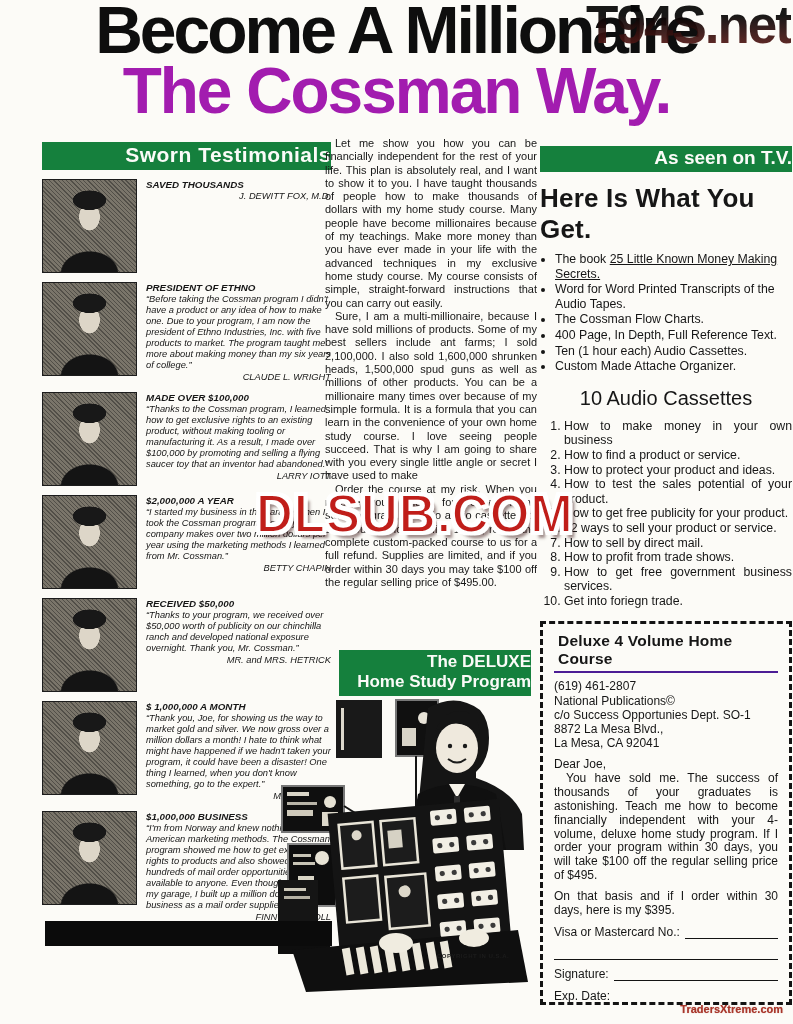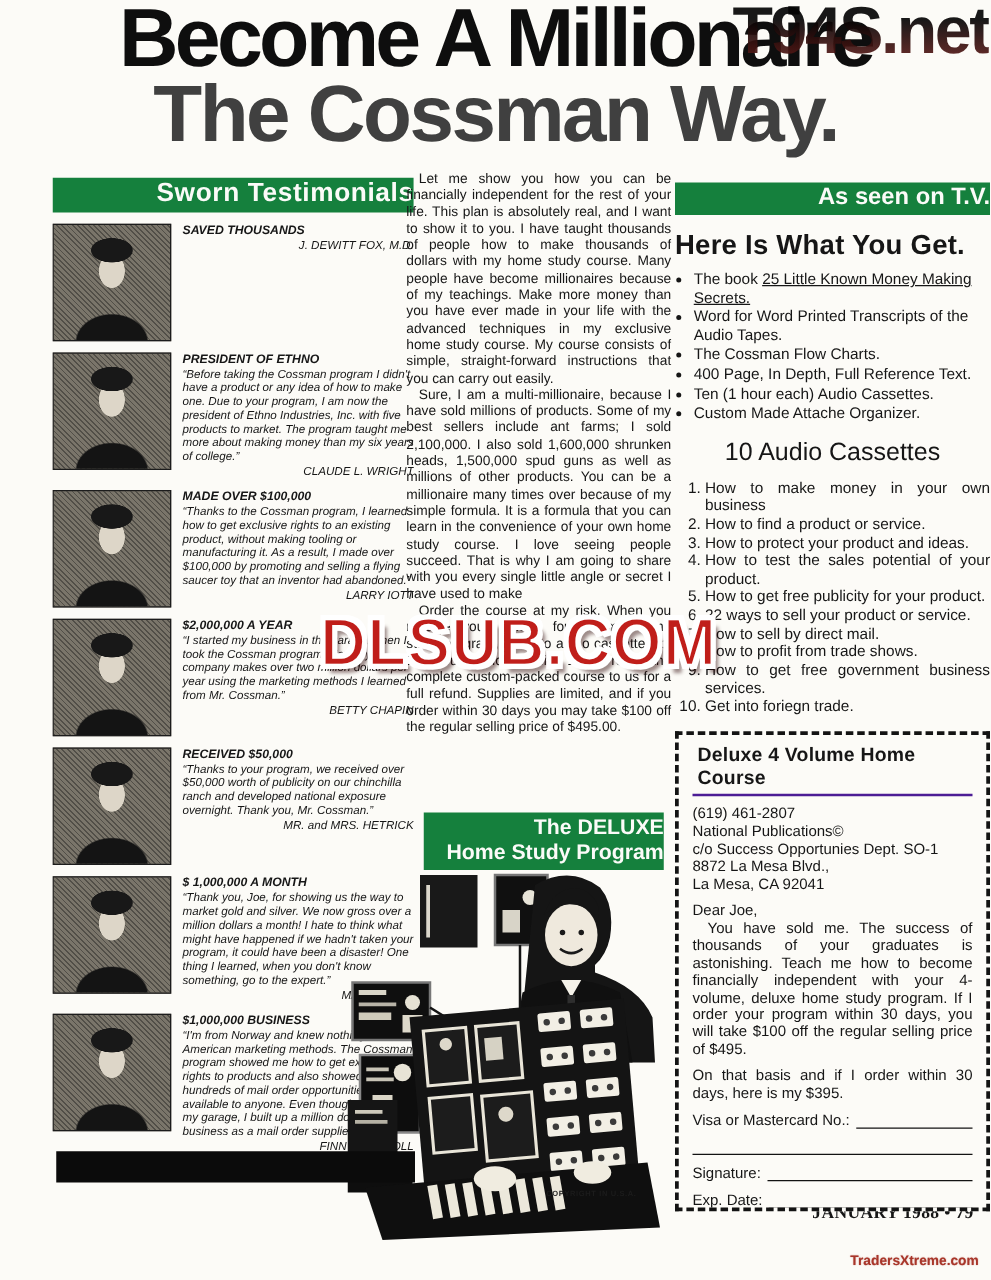--- a/index.html
+++ b/index.html
@@ -5,21 +5,21 @@
   html,body{margin:0;padding:0;background:#888;}
   .page{
     position:relative;width:793px;height:1024px;margin:0 auto;
     background:#fcfbf7;overflow:hidden;
     font-family:"Liberation Sans","DejaVu Sans",sans-serif;color:#161616;
   }
   
   .title1{position:absolute;top:-8px;left:0;width:100%;text-align:center;
     font-size:66px;font-weight:800;letter-spacing:-3px;color:#0e0e0e;white-space:nowrap;}
   .title2{position:absolute;top:54px;left:0;width:100%;text-align:center;
-    font-size:64px;font-weight:800;letter-spacing:-2px;color:#404040;white-space:nowrap;}
+    font-size:64px;font-weight:800;letter-spacing:-2px;color:#a21caf;white-space:nowrap;}
   .wm-top{position:absolute;top:-6px;right:2px;font-size:53px;font-weight:800;letter-spacing:-2px;
     background:linear-gradient(#050505 35%,#6e1f1c);-webkit-background-clip:text;background-clip:text;
     color:transparent;opacity:.92;white-space:nowrap;}
   .wm-center{position:absolute;left:256px;top:484px;font-size:51px;font-weight:900;letter-spacing:1px;
     color:#c01e1a;white-space:nowrap;z-index:30;transform:scaleY(1.05);
     -webkit-text-stroke:2px #fff;
     text-shadow:-3px -3px 0 #fff,3px -3px 0 #fff,-3px 3px 0 #fff,3px 3px 0 #fff,5px 6px 3px rgba(40,0,0,.45);}
   .wm-bottom{position:absolute;right:10px;top:1003px;font-size:11px;font-weight:700;color:#a8362a;
     text-shadow:0 0 1px rgba(160,40,30,.6);}
   
@@ -43,21 +43,21 @@
   .col-mid{position:absolute;left:325px;top:137px;width:212px;height:508px;overflow:hidden;}
   .col-mid p{margin:0;font-size:11px;line-height:13.3px;text-align:justify;text-indent:10px;}
   .deluxe-banner{position:absolute;left:339px;top:650px;width:192px;z-index:6;
     font-size:17px;line-height:20px;padding:2px 0 4px;}
   .montage{position:absolute;left:278px;top:698px;width:258px;height:294px;z-index:4;}
   .copyright-note{position:absolute;left:437px;top:953px;font-size:6px;letter-spacing:.5px;
     font-weight:700;color:#1c1c1c;z-index:7;}
   
   .col-right{position:absolute;left:540px;top:146px;width:252px;}
   .tv-banner{font-size:19px;padding:1px 0 3px;width:252px;}
-  .get-heading{font-size:22px;font-weight:800;margin:11px 0 7px;letter-spacing:.2px;}
+  .get-heading{font-size:26px;font-weight:800;margin:11px 0 7px;letter-spacing:.2px;}
   ul.bullets{margin:0;padding-left:15px;font-size:12.3px;line-height:14.6px;}
   ul.bullets li{margin-bottom:1px;}
   .u{text-decoration:underline;}
   .cass-heading{font-size:20px;font-weight:400;text-align:center;margin:13px 0 9px;}
   ol.cassettes{margin:0;padding-left:24px;font-size:12.3px;line-height:14.6px;text-align:justify;}
   
   .coupon{margin-top:13px;border:3px dashed #131313;padding:7px 11px 6px;width:252px;
     box-sizing:border-box;height:384px;overflow:hidden;background:#fcfbf7;position:relative;z-index:8;}
   .coupon-heading{font-size:15.5px;font-weight:800;border-bottom:2px solid #4c1d95;
     padding:1px 0 3px 4px;letter-spacing:.2px;}

